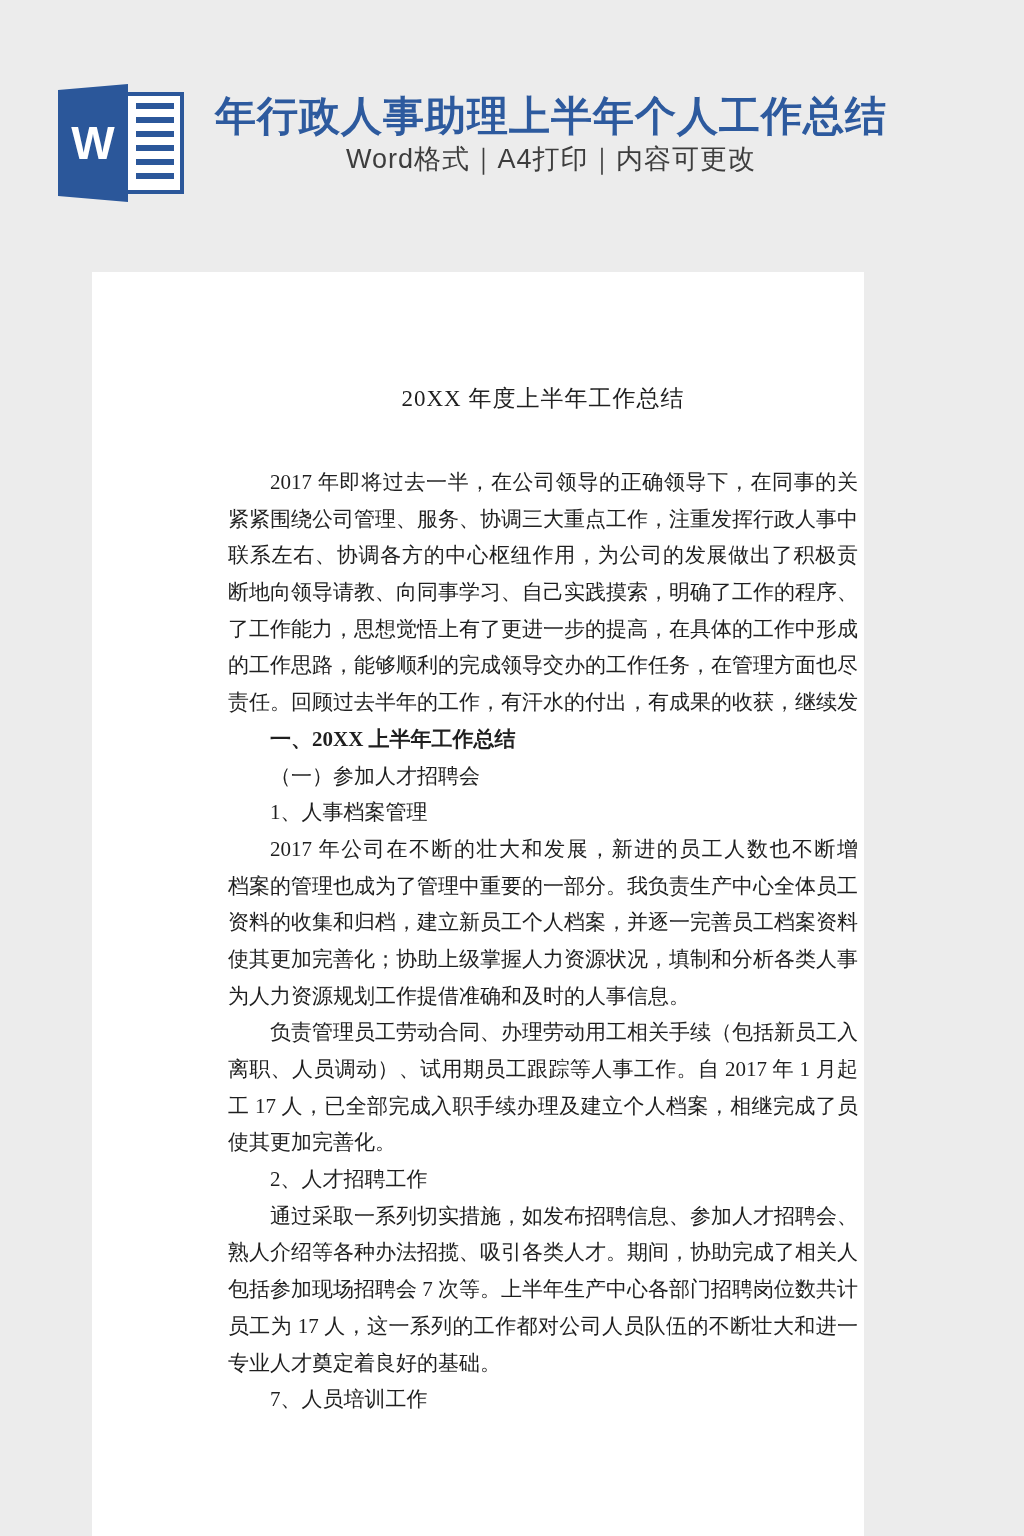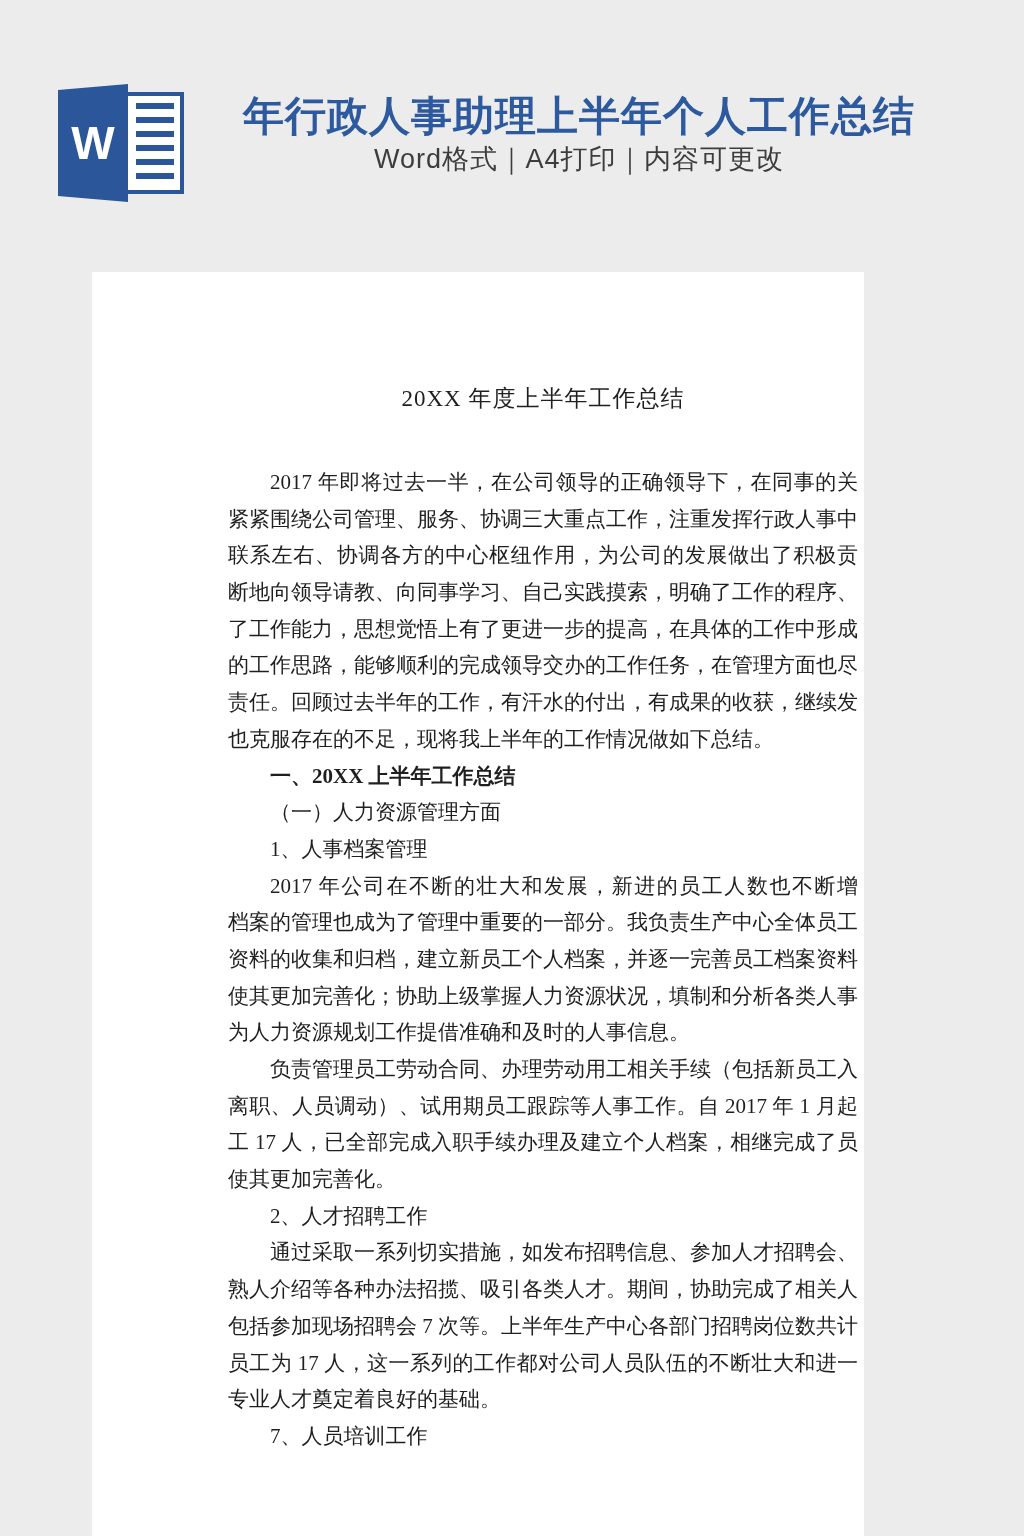--- a/index.html
+++ b/index.html
@@ -29,21 +29,21 @@
     position:absolute;left:22px;right:6px;top:7px;bottom:7px;
     background:repeating-linear-gradient(to bottom,var(--icon-blue) 0 6px,#ffffff 6px 14px);
   }
   .word-panel{
     position:absolute;left:0;top:0;width:70px;height:118px;
     background:var(--icon-blue);
     clip-path:polygon(0 5%,100% 0,100% 100%,0 95%);
     display:flex;align-items:center;justify-content:center;
   }
   .word-panel span{color:#fff;font-size:46px;font-weight:bold;font-family:"Liberation Sans",sans-serif;}
-  .header-text{position:absolute;left:204px;top:90px;width:750px;text-align:center;}
+  .header-text{position:absolute;left:176px;top:90px;width:750px;text-align:center;}
   .header-title{
     font-size:41px;font-weight:bold;color:var(--accent);
     line-height:52px;letter-spacing:1px;white-space:nowrap;
   }
   .header-subtitle{
     font-size:27px;color:var(--subtitle);
     line-height:34px;letter-spacing:1px;white-space:nowrap;
   }
   
   .page{
@@ -102,27 +102,26 @@
     <div class="doc-title">20XX 年度上半年工作总结</div>
     <div class="doc-body">
         <div class="block">
           <div class="line indent just">2017 年即将过去一半，在公司领导的正确领导下，在同事的关心和帮助下，</div>
           <div class="line just">紧紧围绕公司管理、服务、协调三大重点工作，注重发挥行政人事中心承上启上，</div>
           <div class="line just">联系左右、协调各方的中心枢纽作用，为公司的发展做出了积极贡献。工作中不</div>
           <div class="line just">断地向领导请教、向同事学习、自己实践摸索，明确了工作的程序、方向，提高</div>
           <div class="line just">了工作能力，思想觉悟上有了更进一步的提高，在具体的工作中形成了一套清晰</div>
           <div class="line just">的工作思路，能够顺利的完成领导交办的工作任务，在管理方面也尽到了应尽的</div>
           <div class="line just">责任。回顾过去半年的工作，有汗水的付出，有成果的收获，继续发扬成绩同时</div>
-          <div class="line">也克服存在的不足，现将我上半年的工作情况做如下总结。</div>
         </div>
         <div class="block">
           <div class="line bold indent">一、20XX 上半年工作总结</div>
         </div>
         <div class="block">
-          <div class="line indent">（一）人力资源管理方面</div>
+          <div class="line indent">（一）参加人才招聘会</div>
         </div>
         <div class="block">
           <div class="line indent">1、人事档案管理</div>
         </div>
         <div class="block">
           <div class="line indent just">2017 年公司在不断的壮大和发展，新进的员工人数也不断增加，员工人事</div>
           <div class="line just">档案的管理也成为了管理中重要的一部分。我负责生产中心全体员工人事档案、</div>
           <div class="line just">资料的收集和归档，建立新员工个人档案，并逐一完善员工档案资料及电子文档，</div>
           <div class="line just">使其更加完善化；协助上级掌握人力资源状况，填制和分析各类人事统计报表，</div>
           <div class="line">为人力资源规划工作提借准确和及时的人事信息。</div>

